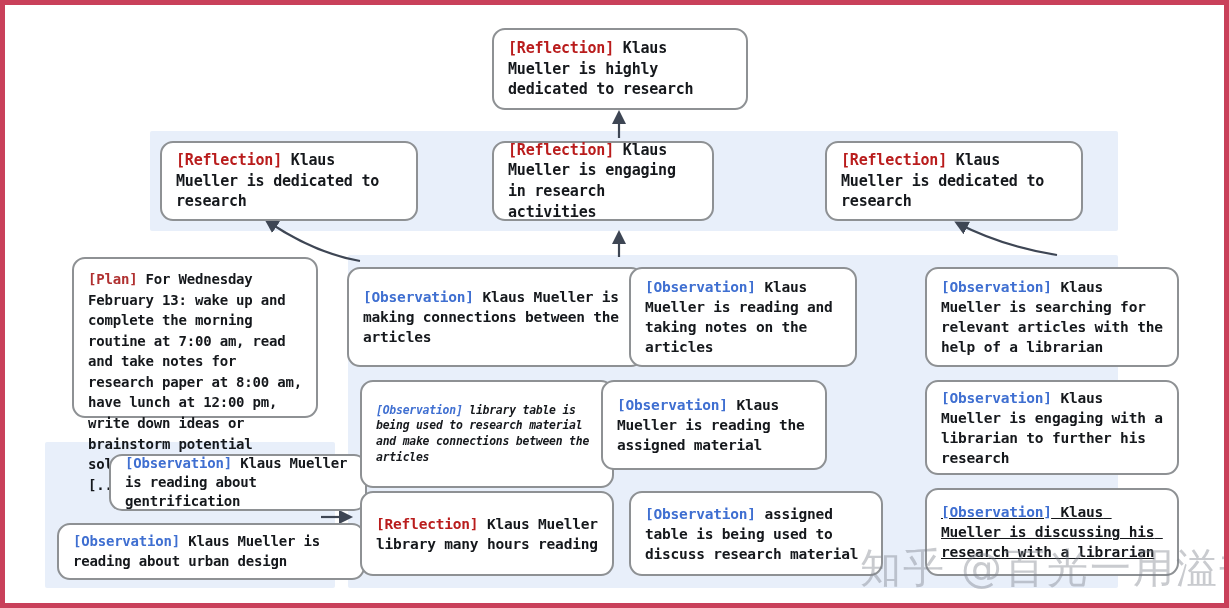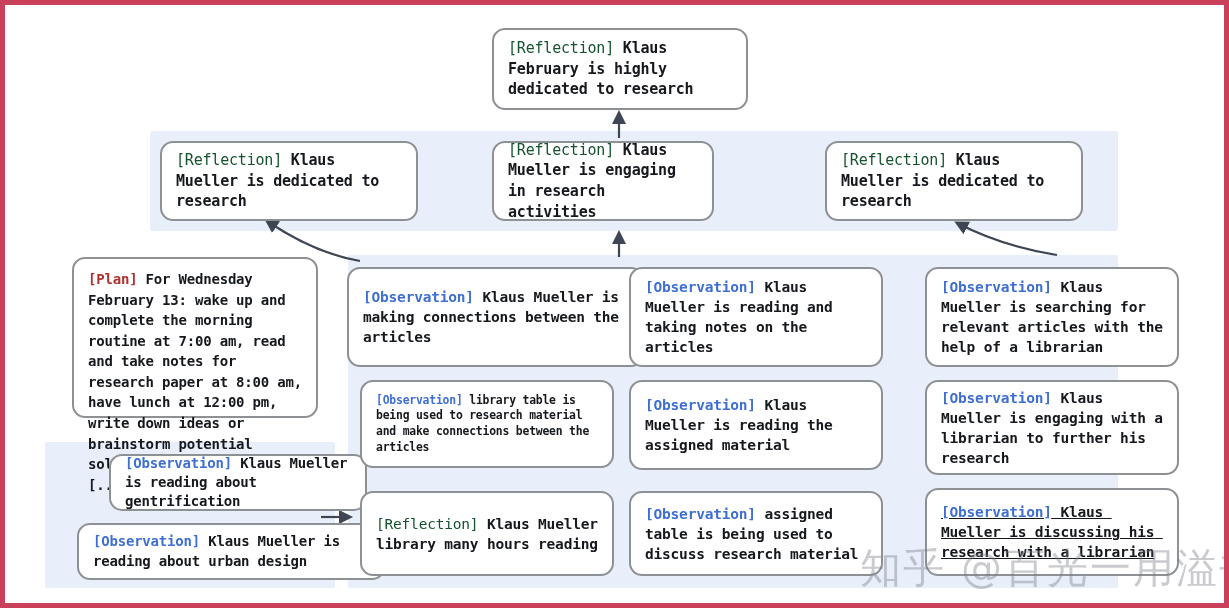--- a/index.html
+++ b/index.html
@@ -33,21 +33,21 @@
     display: flex;
     align-items: center;
     padding: 6px 14px;
     color: #15181c;
     font-weight: bold;
     line-height: 1.38;
     letter-spacing: -0.2px;
     white-space: pre-wrap;
   }
   .node .txt { display: block; }
-  .tag-reflection { color: #14532d; font-weight: normal; }
+  .tag-reflection { color: #b91c1c; font-weight: bold; }
   .tag-observation { color: #3f6fd1; font-weight: bold; }
   .tag-plan { color: #b03030; font-weight: bold; }
   .fs-15 { font-size: 15px; }
   .fs-14 { font-size: 14.5px; }
   .fs-12 { font-size: 14px; }
   .fs-11 { font-size: 11.4px; }
   svg.arrows {
     position: absolute;
     left: 0; top: 0;
     width: 1229px;
@@ -87,58 +87,58 @@
     <path d="M355,256 C320,250 290,235 262,216" stroke="#3e4654" stroke-width="2.2" fill="none" marker-end="url(#ah)"></path>
 
     <path d="M614,252 L614,228" stroke="#3e4654" stroke-width="2.2" fill="none" marker-end="url(#ah)"></path>
 
     <path d="M1052,250 C1020,245 985,235 952,218" stroke="#3e4654" stroke-width="2.2" fill="none" marker-end="url(#ah)"></path>
 
     <path d="M316,512 L345,512" stroke="#3e4654" stroke-width="2.2" fill="none" marker-end="url(#ah)"></path>
   </svg>
 
   <div class="node fs-15" style="left:487px; top:23px; width:256px; height:82px;">
-    <span class="txt"><span class="tag-reflection">[Reflection]</span><span> Klaus February is highly dedicated to research</span></span>
+    <span class="txt"><span class="tag-reflection">[Reflection]</span><span> Klaus Mueller is highly dedicated to research</span></span>
   </div>
 
   <div class="node fs-15" style="left:155px; top:136px; width:258px; height:80px;">
     <span class="txt"><span class="tag-reflection">[Reflection]</span><span> Klaus Mueller is dedicated to research</span></span>
   </div>
   <div class="node fs-15" style="left:487px; top:136px; width:222px; height:80px;">
     <span class="txt"><span class="tag-reflection">[Reflection]</span><span> Klaus Mueller is engaging in research activities</span></span>
   </div>
   <div class="node fs-15" style="left:820px; top:136px; width:258px; height:80px;">
     <span class="txt"><span class="tag-reflection">[Reflection]</span><span> Klaus Mueller is dedicated to research</span></span>
   </div>
 
   <div class="node fs-12" style="left:67px; top:252px; width:246px; height:161px; align-items:flex-start; padding-top:10px; line-height:1.47;">
     <span class="txt"><span class="tag-plan">[Plan]</span><span> For Wednesday February 13: wake up and complete the morning routine at 7:00 am, read and take notes for research paper at 8:00 am, have lunch at 12:00 pm, write down ideas or brainstorm potential solutions at 1:00 pm, [...]</span></span>
   </div>
 
   <div class="node fs-12" style="left:56px; top:449px; width:258px; height:57px;margin-left:48px;">
     <span class="txt"><span class="tag-observation">[Observation]</span><span> Klaus Mueller is reading about gentrification</span></span>
   </div>
-  <div class="node fs-12" style="left:72px; top:518px; width:308px; height:57px;">
+  <div class="node fs-12" style="left:52px; top:518px; width:308px; height:57px;">
     <span class="txt"><span class="tag-observation">[Observation]</span><span> Klaus Mueller is reading about urban design</span></span>
   </div>
 
   <div class="node fs-14" style="left:342px; top:262px; width:297px; height:100px;">
     <span class="txt"><span class="tag-observation">[Observation]</span><span> Klaus Mueller is making connections between the articles</span></span>
   </div>
-  <div class="node fs-11" style="left:355px; top:375px; width:254px; height:88px;">
+  <div class="node fs-11" style="left:355px; top:375px; width:254px; height:108px;font-style:italic;">
     <span class="txt"><span class="tag-observation">[Observation]</span><span> library table is being used to research material and make connections between the articles</span></span>
   </div>
   <div class="node fs-14" style="left:355px; top:486px; width:254px; height:85px;">
     <span class="txt"><span class="tag-reflection">[Reflection]</span><span> Klaus Mueller library many hours reading</span></span>
   </div>
 
-  <div class="node fs-14" style="left:624px; top:262px; width:254px; height:100px;">
+  <div class="node fs-14" style="left:624px; top:262px; width:228px; height:100px;">
     <span class="txt"><span class="tag-observation">[Observation]</span><span> Klaus Mueller is reading and taking notes on the articles</span></span>
   </div>
-  <div class="node fs-14" style="left:624px; top:375px; width:254px; height:90px;">
+  <div class="node fs-14" style="left:596px; top:375px; width:226px; height:90px;">
     <span class="txt"><span class="tag-observation">[Observation]</span><span> Klaus Mueller is reading the assigned material</span></span>
   </div>
   <div class="node fs-14" style="left:624px; top:486px; width:254px; height:85px;">
     <span class="txt"><span class="tag-observation">[Observation]</span><span> assigned table is being used to discuss research material</span></span>
   </div>
 
   <div class="node fs-14" style="left:920px; top:375px; width:254px; height:95px;">
     <span class="txt"><span class="tag-observation">[Observation]</span><span> Klaus Mueller is engaging with a librarian to further his research</span></span>
   </div>
   <div class="node fs-14" style="left:920px; top:262px; width:254px; height:100px;">

